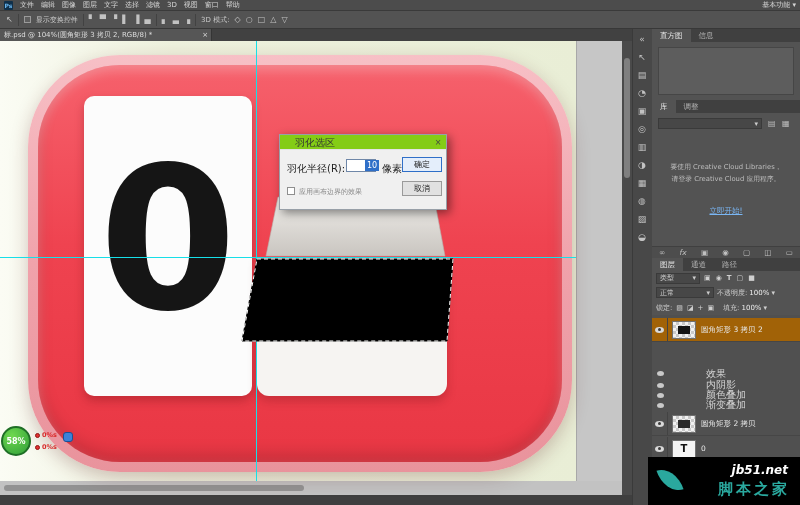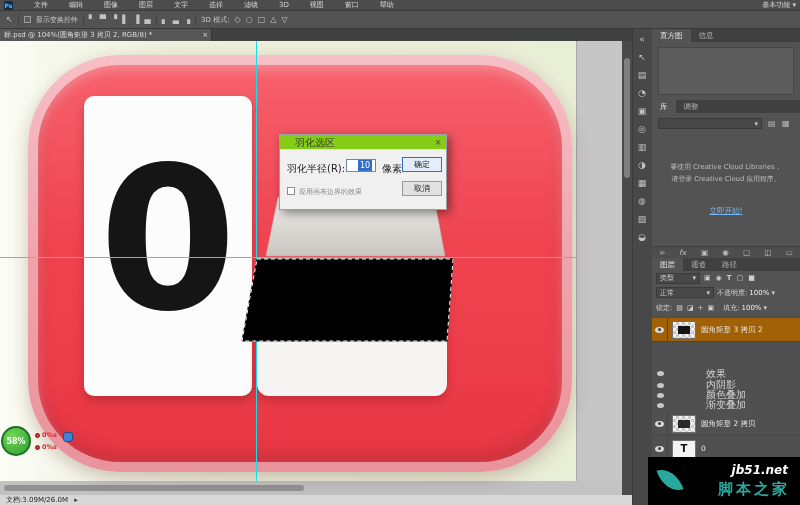--- a/index.html
+++ b/index.html
@@ -1,20 +1,20 @@
 <!DOCTYPE html>
 <html><head>
 <meta charset="utf-8">
 <style>
   *{margin:0;padding:0;box-sizing:border-box}
   body{font-family:"DejaVu Sans","Liberation Sans",sans-serif;background:#222}
   #stage{position:relative;width:800px;height:505px;background:#3f3f3f;overflow:hidden;font-size:8px;color:#ddd}
   .abs{position:absolute}
   
-  .menubar{left:0;top:0;width:800px;height:11px;background:#4c4c4c;border-bottom:1px solid #3a3a3a;display:flex;align-items:center;gap:21px;padding:0 4px;font-size:7px;color:#d6d6d6;z-index:20}
+  .menubar{left:0;top:0;width:800px;height:11px;background:#4c4c4c;border-bottom:1px solid #3a3a3a;display:flex;align-items:center;gap:7px;padding:0 4px;font-size:7px;color:#d6d6d6;z-index:20}
   .pslogo{width:9px;height:9px;background:#10304a;color:#6cb9f2;font-size:6px;line-height:9px;text-align:center;border-radius:1px;font-weight:bold}
   .menu-item{white-space:nowrap;cursor:default}
   .optionsbar{left:0;top:11px;width:800px;height:18px;background:#535353;border-bottom:1px solid #383838;display:flex;align-items:center;gap:5px;padding:0 6px;font-size:7px;color:#c9c9c9;z-index:20}
   .sep{width:1px;height:12px;background:#424242}
   .glyph{color:#c2c2c2;font-size:8px;line-height:1}
   .cb{width:7px;height:7px;border:1px solid #9a9a9a;background:#5e5e5e}
   .tabbar{left:0;top:29px;width:632px;height:12px;background:#414141;z-index:20}
   .doctab{position:absolute;left:0;top:0;height:12px;width:212px;background:#565656;color:#ddd;font-size:7px;line-height:12px;padding:0 4px;white-space:nowrap;overflow:hidden;border-right:1px solid #353535}
   .doctab .x{position:absolute;right:3px;top:0}
   
@@ -31,21 +31,21 @@
   .card-right{left:257px;top:258px;width:190px;height:138px;border-radius:0 0 12px 12px;background:#f6f4f2;box-shadow:0 5px 10px rgba(120,20,25,.3);z-index:3}
   .flap-svg{left:260px;top:190px;width:190px;height:70px;z-index:4}
   .guide-h{left:0;top:257px;width:576px;height:1px;background:#17dfe8;z-index:5}
   .guide-v{left:256px;top:41px;width:1px;height:440px;background:#17dfe8;z-index:5}
   .sel-svg{left:235px;top:253px;width:225px;height:92px;z-index:6}
   
   .dialog{left:279px;top:134px;width:168px;height:76px;background:#f0f0f0;border:1px solid #98a0a8;box-shadow:3px 3px 9px rgba(0,0,0,.45);z-index:50;color:#222}
   .dlg-title{position:absolute;left:0;top:0;width:100%;height:15px;background:#84cc16;border-bottom:1px solid #e4e4e4;font-size:10px;line-height:15px;padding-left:15px;color:#333}
   .dlg-close{position:absolute;right:0;top:0;width:16px;height:15px;text-align:center;line-height:15px;font-size:8px;color:#444}
   .dlg-label{position:absolute;font-size:10px;color:#222}
-  .dlg-input{position:absolute;left:66px;top:24px;width:30px;height:13px;background:#fff;border:1px solid #6f87a8;display:flex;align-items:center;padding-left:11px}
+  .dlg-input{position:absolute;left:66px;top:24px;width:30px;height:13px;background:#fff;border:1px solid #6f87a8;display:flex;align-items:center;padding-left:18px}
   .dlg-input .sel{background:#2f6fc8;color:#fff;font-size:8px;padding:0 2px;line-height:11px}
   .dlg-btn{position:absolute;left:122px;width:40px;height:15px;background:#e1e1e1;border:1px solid #9a9a9a;font-size:8px;text-align:center;line-height:13px;color:#222}
   .dlg-btn.primary{border-color:#2f6fc8;background:#e4eefb}
   .dlg-cb{position:absolute;left:7px;top:52px;width:8px;height:8px;border:1px solid #8f8f8f;background:#fff}
   
   .rightcol{left:632px;top:29px;width:168px;height:476px;background:#535353;z-index:10}
   .dockstrip{left:632px;top:29px;width:20px;height:476px;background:#484848;border-left:1px solid #3a3a3a;z-index:11}
   .dock-ic{position:absolute;left:632px;width:20px;height:16px;text-align:center;font-size:9px;color:#c2c2c2;z-index:12}
   .ptabs{position:absolute;left:652px;width:148px;height:13px;background:#404040;display:flex;z-index:11}
   .ptab{padding:0 8px;line-height:13px;font-size:7.5px;color:#b5b5b5}
@@ -317,24 +317,20 @@
   <div class="lrow" style="top:437px">
     <div class="eyecol">
         <span class="eye"></span>
       </div>
     <div class="thumb tthumb">
         <span>T</span>
       </div>
     <span class="lname">0</span>
   </div>
 
-  <div class="abs statusbar">
-    <span style="margin-left:6px">文档:3.09M/26.0M</span>
-    <span style="margin-left:4px;color:#333">▸</span>
-  </div>
 
   <div class="abs zoomov">
     <div class="zoomcircle">
         <span>58%</span>
       </div>
     <div class="ovrow" style="top:4px">
       <span class="ovdot"></span>
       <span>0%s</span>
     </div>
     <div class="ovrow" style="top:16px">

